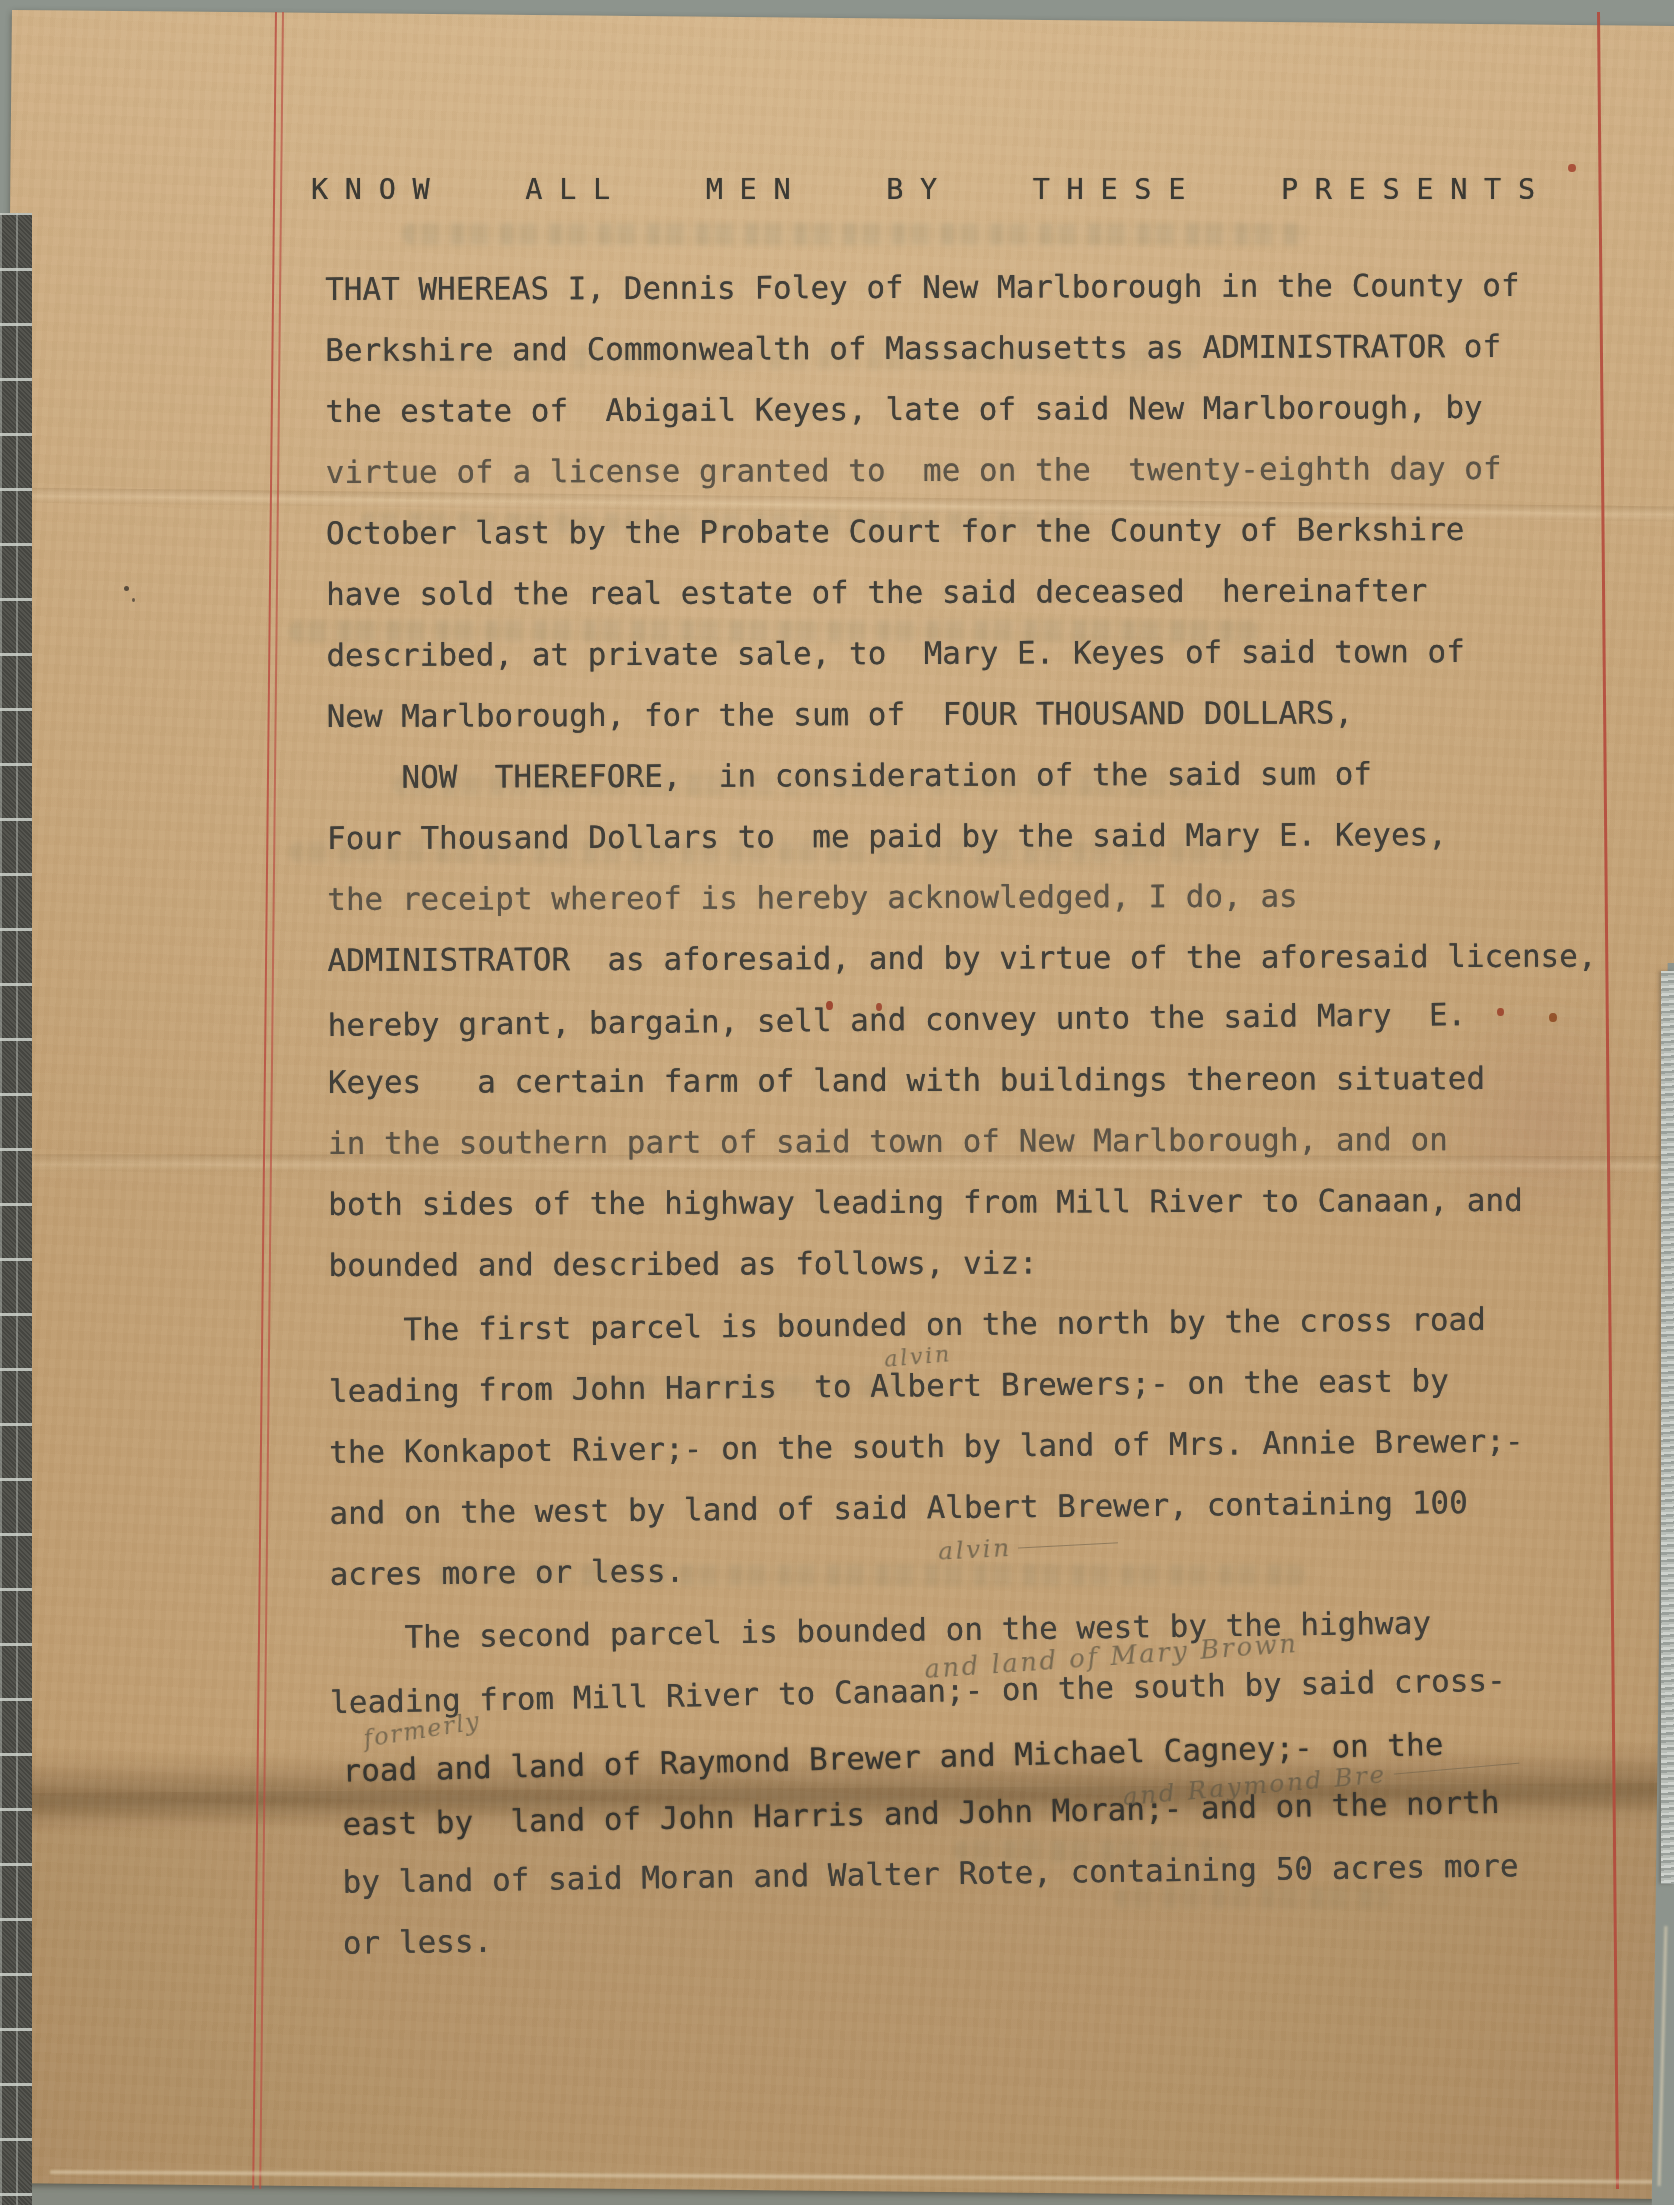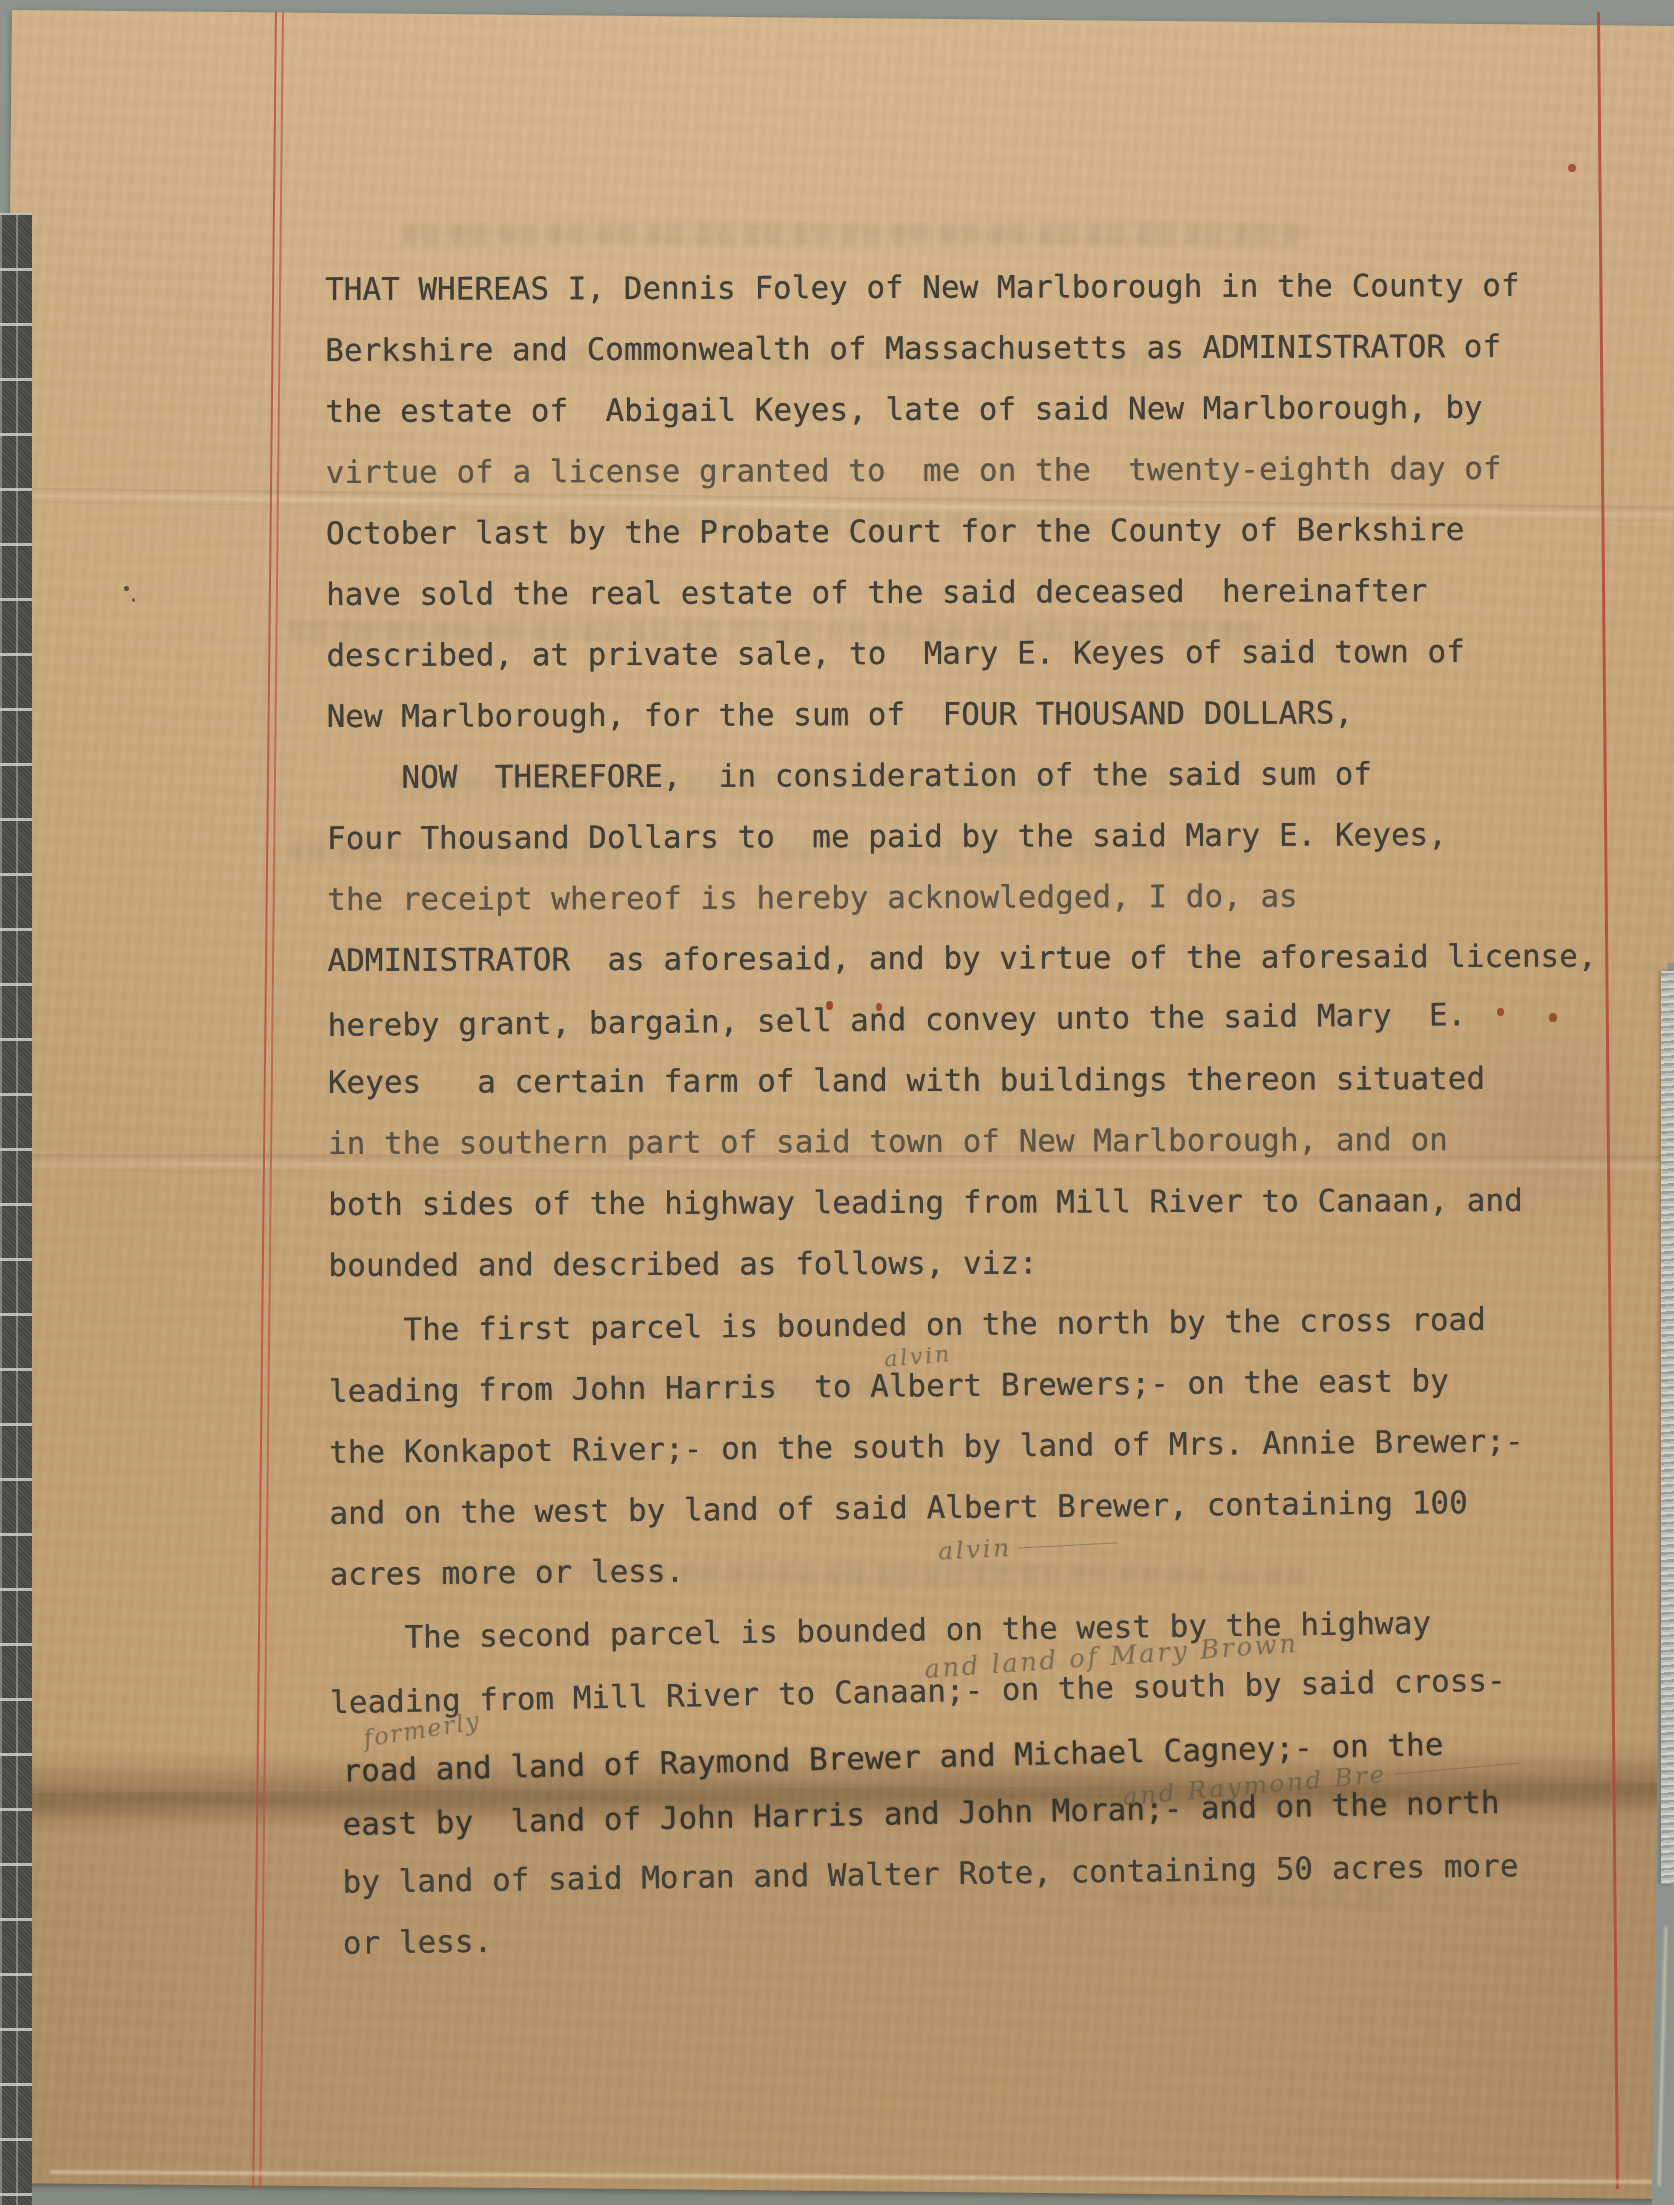--- a/index.html
+++ b/index.html
@@ -165,20 +165,21 @@
   <div class="ghost g6"></div>
   <div class="ghost g7"></div>
   <div class="ghost g8"></div>
   <div class="ghost g9"></div>
   <div class="ghost g10"></div>
 
   <div class="rule rule-left-a"></div>
   <div class="rule rule-left-b"></div>
   <div class="rule rule-right"></div>
 
+  <div class="heading">KNOW ALL MEN BY THESE PRESENTS</div>
 
   <div class="typed">
     <div class="line">THAT WHEREAS I, Dennis Foley of New Marlborough in the County of</div>
     <div class="line">Berkshire and Commonwealth of Massachusetts as ADMINISTRATOR of</div>
     <div class="line">the estate of  Abigail Keyes, late of said New Marlborough, by</div>
     <div class="line faint">virtue of a license granted to  me on the  twenty-eighth day of</div>
     <div class="line">October last by the Probate Court for the County of Berkshire</div>
     <div class="line">have sold the real estate of the said deceased  hereinafter</div>
     <div class="line">described, at private sale, to  Mary E. Keyes of said town of</div>
     <div class="line">New Marlborough, for the sum of  FOUR THOUSAND DOLLARS,</div>

